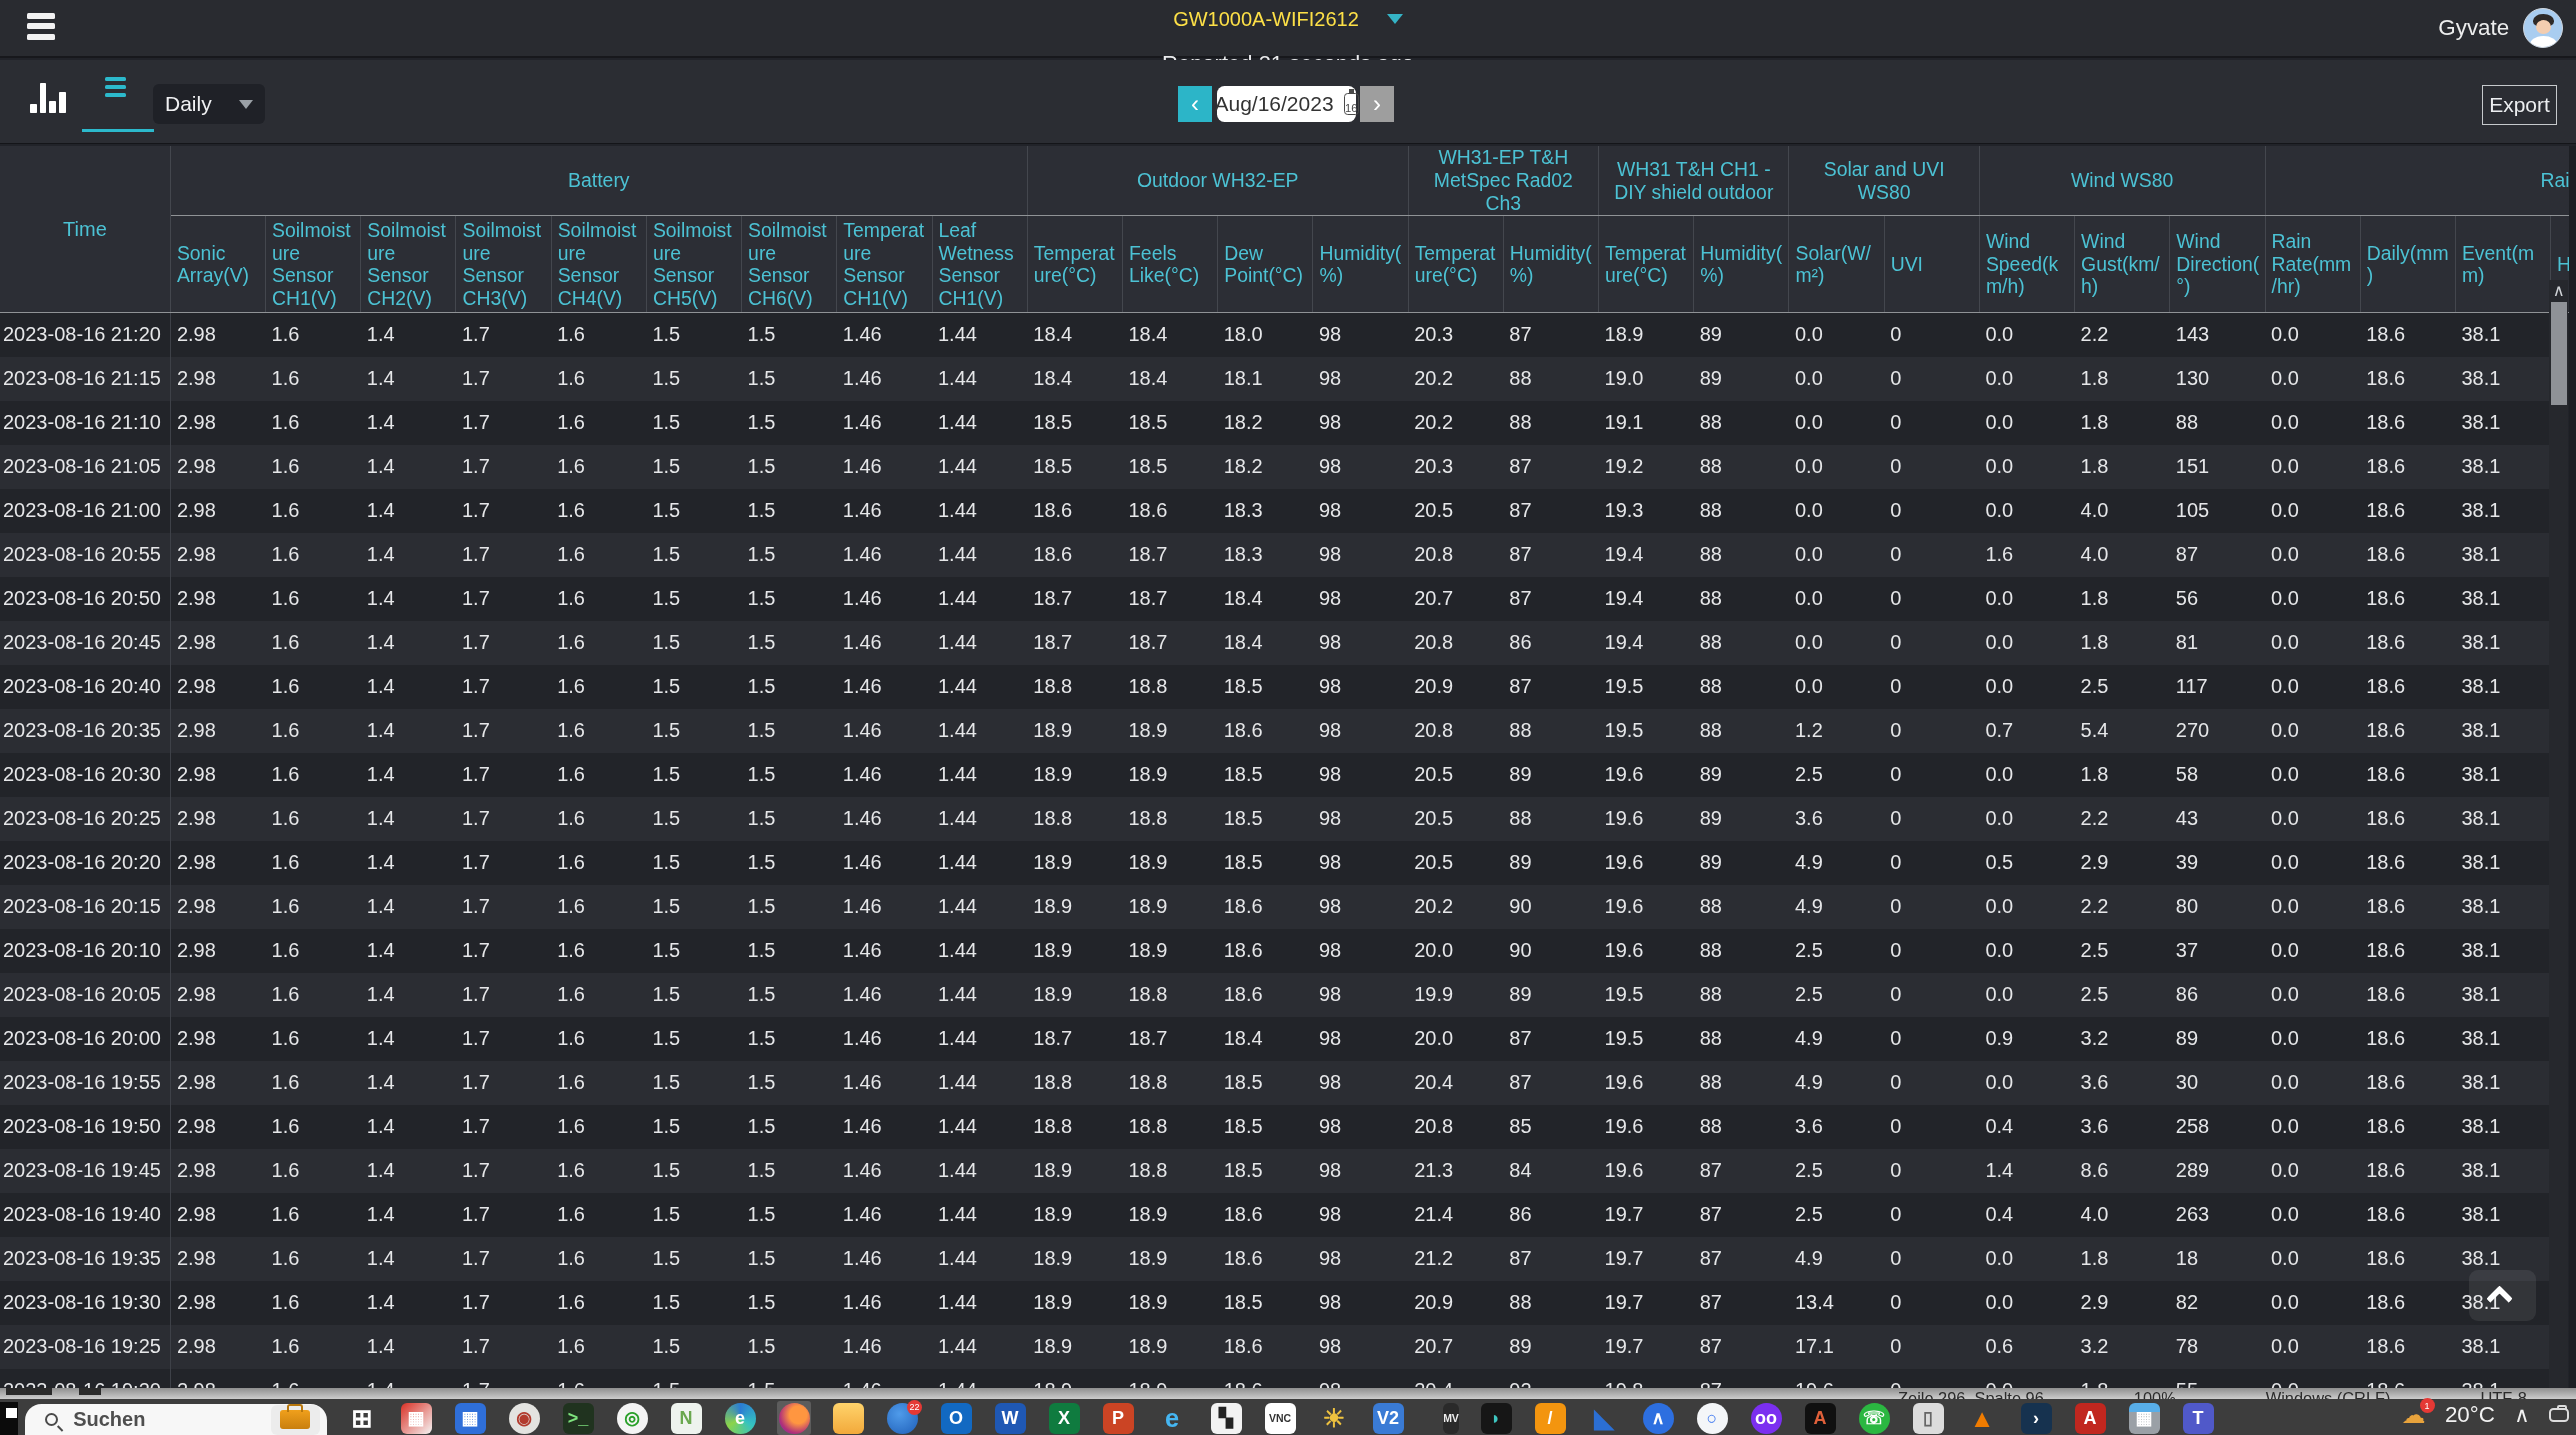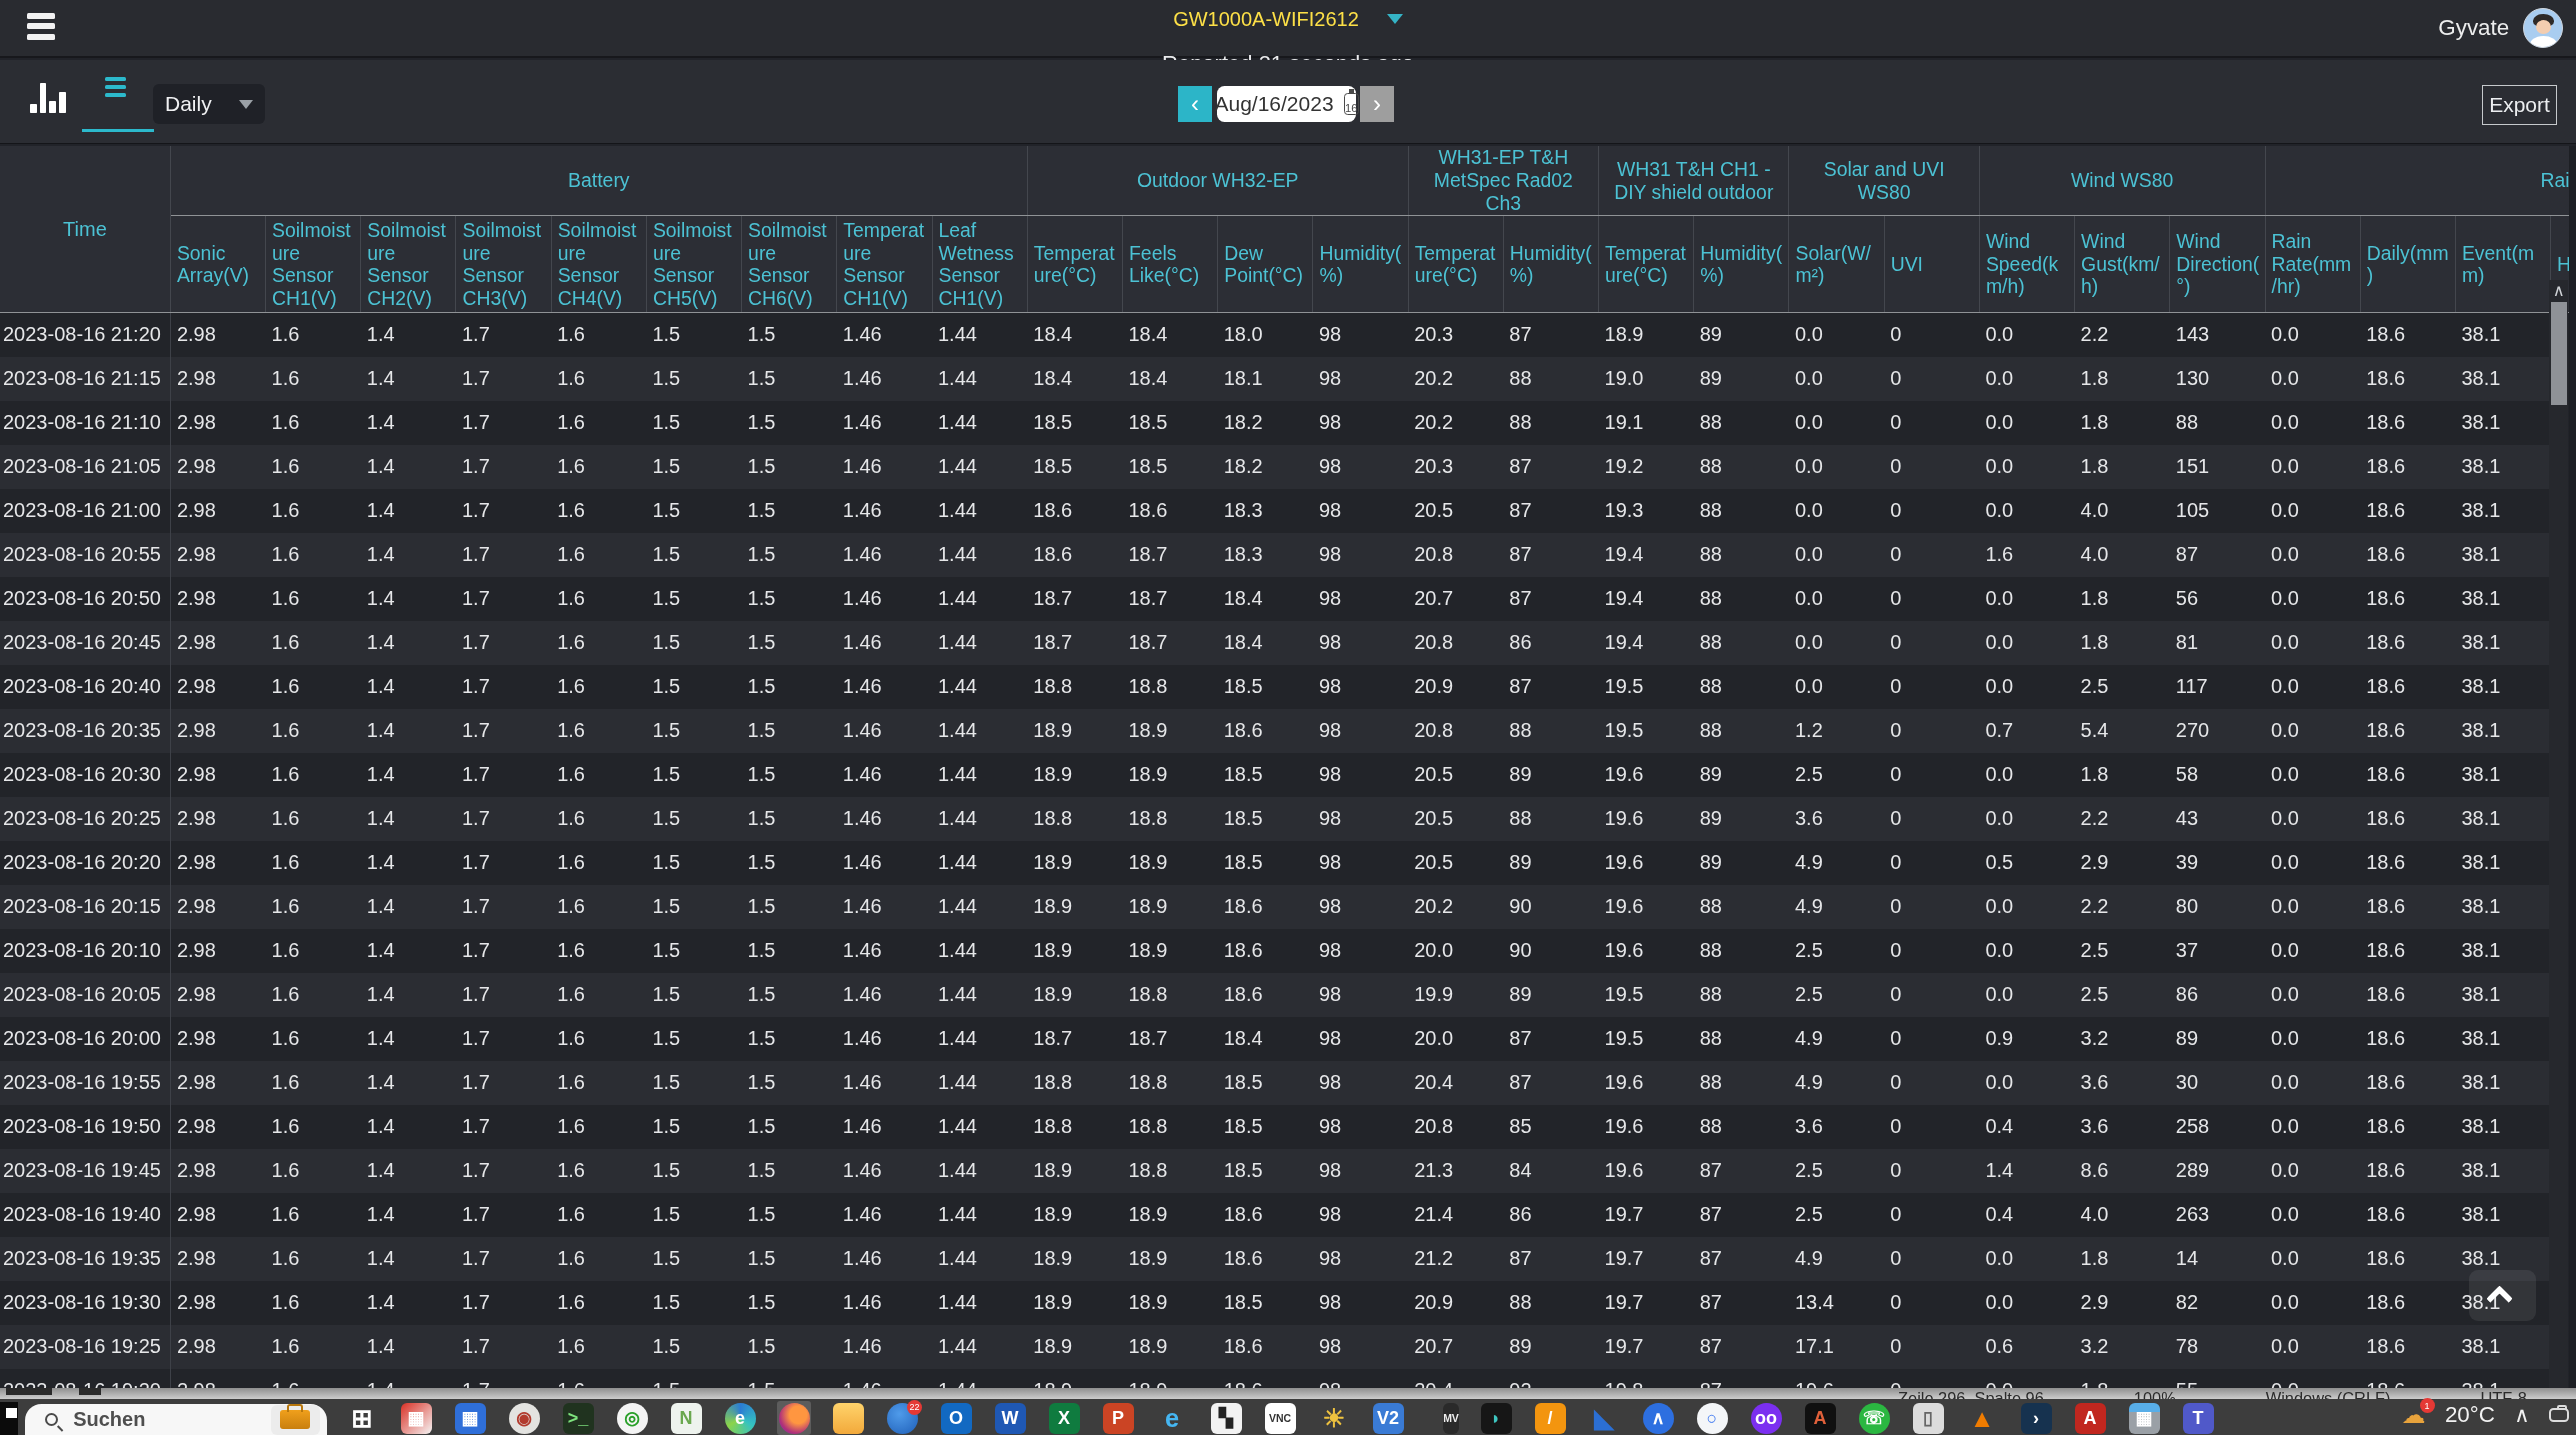--- a/index.html
+++ b/index.html
@@ -855,21 +855,21 @@
           <td>18.6</td>
           <td>98</td>
           <td>21.2</td>
           <td>87</td>
           <td>19.7</td>
           <td>87</td>
           <td>4.9</td>
           <td>0</td>
           <td>0.0</td>
           <td>1.8</td>
-          <td>14</td>
+          <td>18</td>
           <td>0.0</td>
           <td>18.6</td>
           <td>38.1</td>
         </tr>
         <tr>
           <td class="time">2023-08-16 19:30</td>
           <td>2.98</td>
           <td>1.6</td>
           <td>1.4</td>
           <td>1.7</td>

